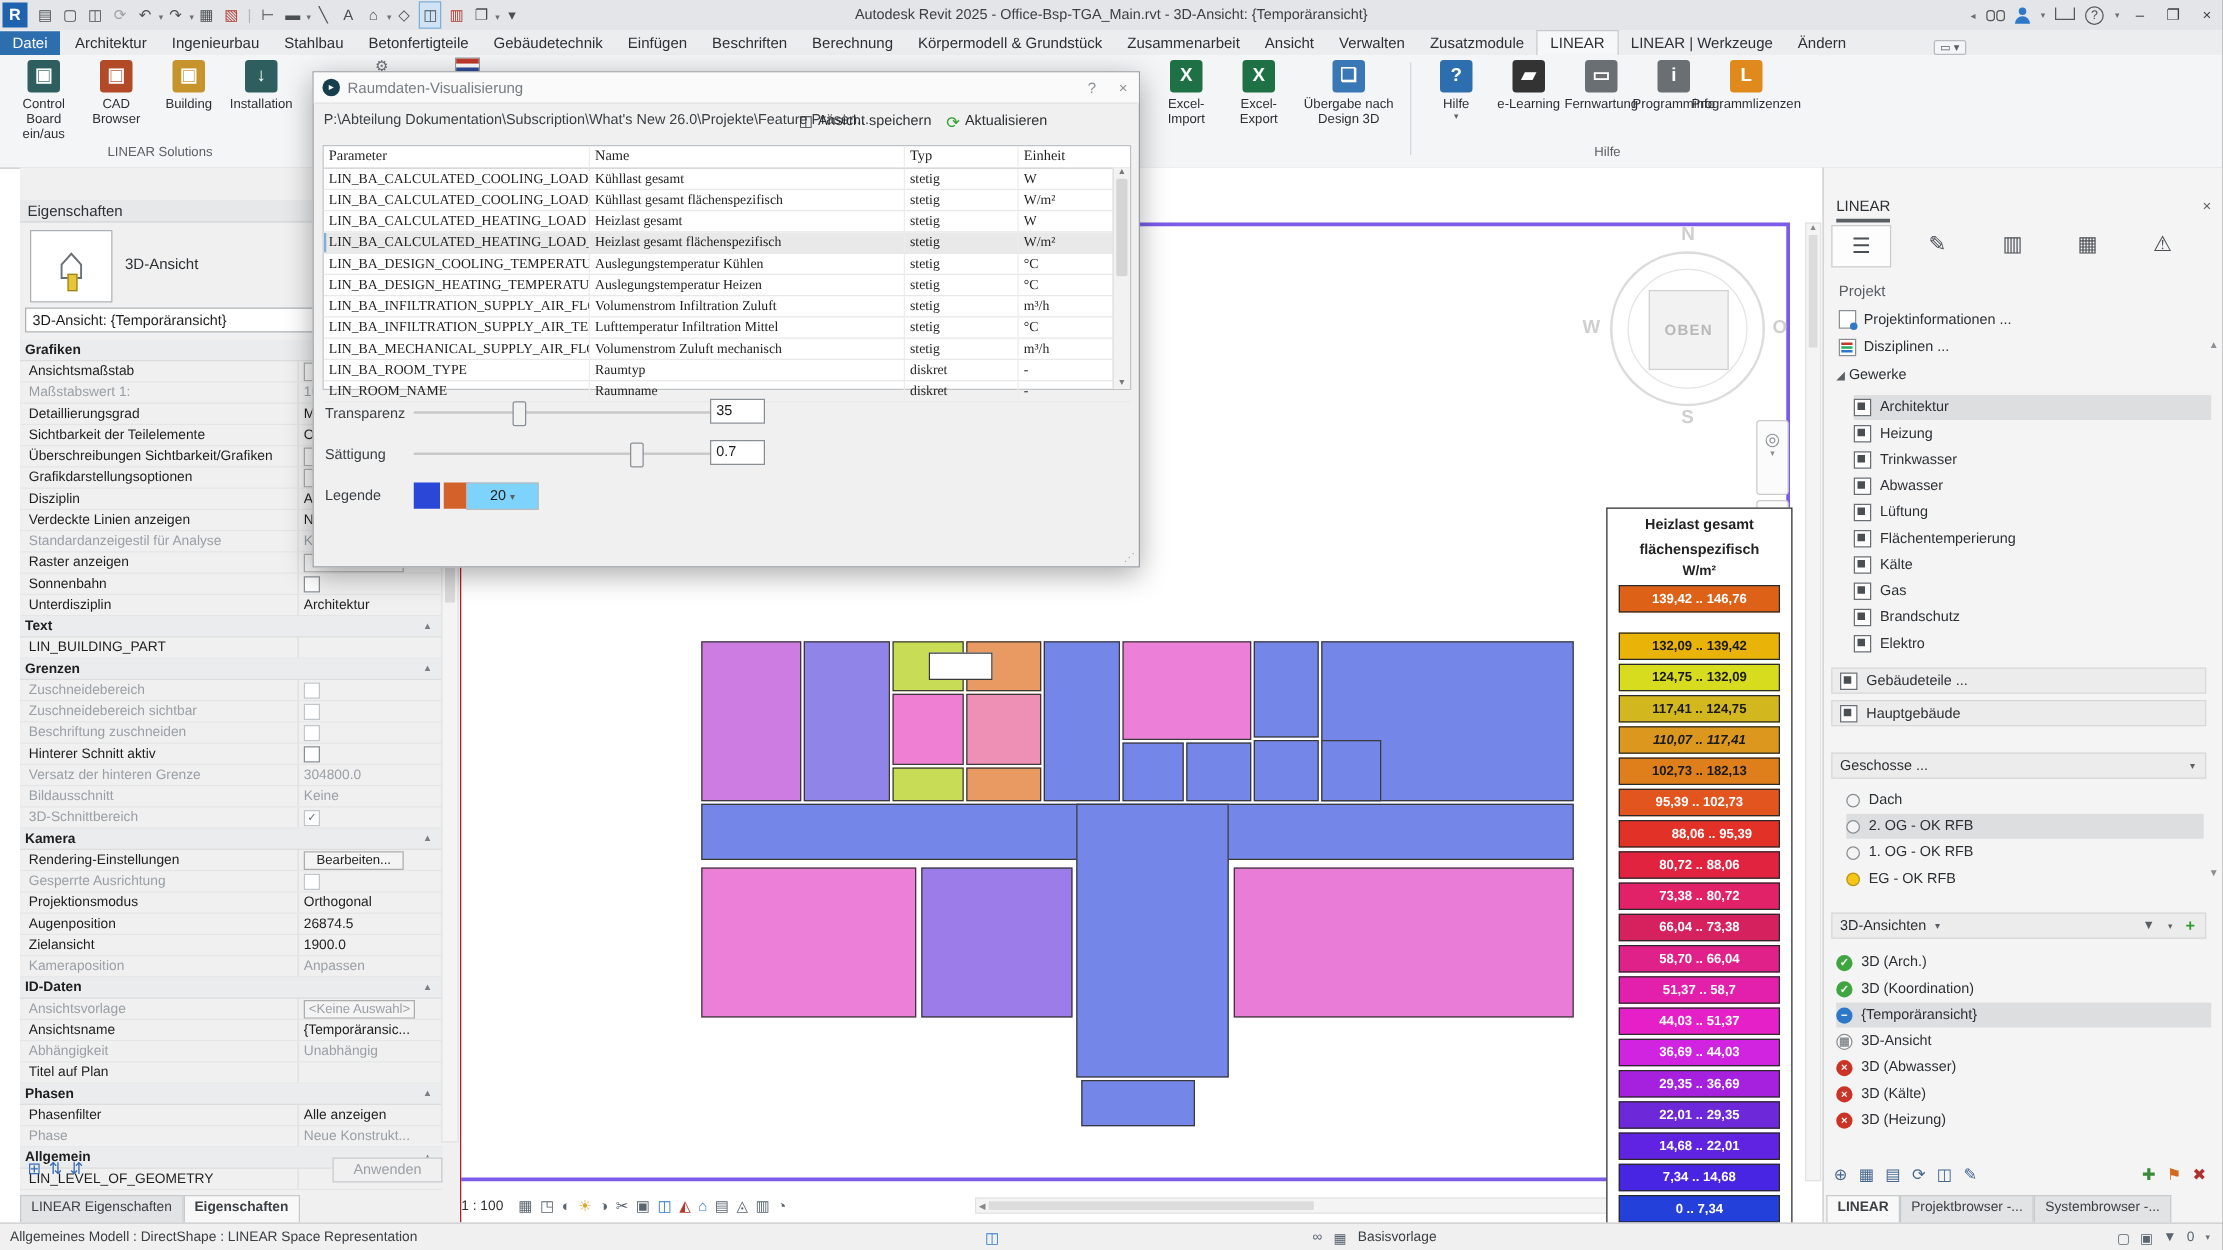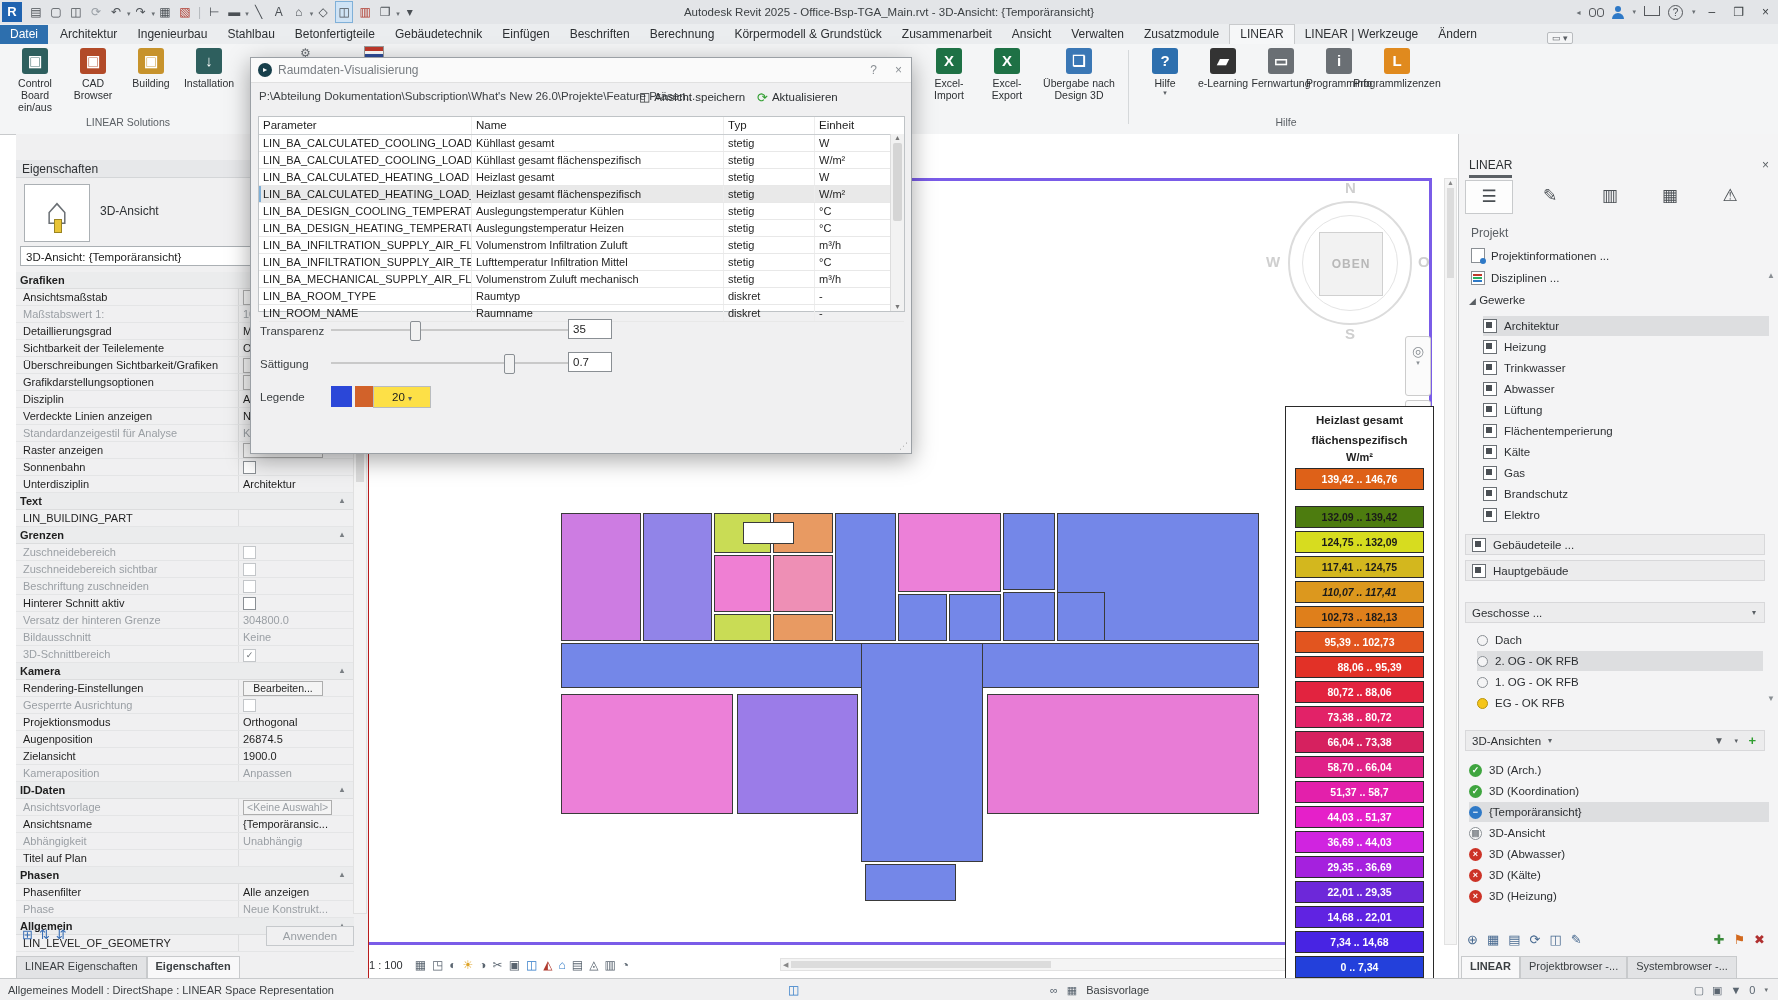--- a/index.html
+++ b/index.html
@@ -38,34 +38,34 @@
   .rsep{position:absolute;top:6px;width:1px;height:74px;background:#D5D8DA;}
   
   #dialog{left:250px;top:57px;width:660px;height:395px;background:#F0F0F1;border:1px solid #9BA0A5;box-shadow:0 6px 22px rgba(0,0,0,.35);z-index:60;}
   #dlg-title{height:24px;background:#FAFAFA;border-bottom:1px solid #E0E0E0;display:flex;align-items:center;color:#787d82;font-size:12px;}
   .dlg-logo{width:14px;height:14px;border-radius:50%;background:#173F4B;color:#fff;font-size:8px;text-align:center;line-height:14px;margin:0 6px 0 7px;}
   #dlg-title .spacer{flex:1}
   .dlg-tbtn{color:#8a8f94;padding:0 9px;font-size:12px;}
   #dlg-path{position:absolute;left:8px;top:32px;font-size:11.5px;color:#3c4043;}
   .dlg-actbtn{position:absolute;top:29px;height:20px;display:flex;align-items:center;gap:4px;font-size:11.5px;color:#2d3033;}
   #dlg-table{position:absolute;left:7px;top:58px;width:645px;height:194px;background:#fff;border:1px solid #BFC3C6;}
-  .trow{display:flex;height:16px;line-height:16px;border-bottom:1px solid #E8E8E8;font-size:11px;white-space:nowrap;}
+  .trow{display:flex;height:16px;line-height:16px;border-bottom:1px solid #E8E8E8;font-size:11px;white-space:nowrap;font-family:Liberation Serif, serif;}
   .trow.head{font-size:11.5px;border-bottom:1px solid #C9CDD0;height:17px;line-height:17px;}
   .trow.sel{background:#E9E9E9;box-shadow:inset 2px 0 0 #7FB0D8;}
   .tc{padding:0 4px;overflow:hidden;border-right:1px solid #EDEDED;}
   .tc:nth-child(1){width:204px}.tc:nth-child(2){width:243px}.tc:nth-child(3){width:82px}.tc:nth-child(4){width:78px;border-right:none}
   #dlg-scroll{position:absolute;right:0;top:17px;bottom:0;width:13px;background:#F2F2F2;border-left:1px solid #DDD;font-size:7px;color:#777;text-align:center;}
   #dlg-scroll .thumb{margin:2px 2px;height:78px;background:#D5D5D5;border-radius:2px;}
   .dlg-row-label{position:absolute;left:9px;font-size:11.5px;color:#3c4043;}
   .slider{position:absolute;left:80px;width:262px;height:20px;}
   .slider .track{position:absolute;left:0;right:0;top:9px;height:2px;background:#C9C9C9;}
   .slider .handle{position:absolute;top:1px;width:9px;height:18px;background:#F2F2F2;border:1px solid #8a8f94;border-radius:2px;}
   .numbox{position:absolute;left:317px;width:38px;height:18px;background:#fff;border:1px solid #8a8f94;font-size:11.5px;line-height:18px;padding-left:4px;}
   .swatch{position:absolute;width:21px;height:21px;}
-  #leg-count{position:absolute;left:122px;width:56px;height:20px;background:#fde047;border:1px solid #B9BCBF;text-align:center;line-height:20px;font-size:11.5px;}
+  #leg-count{position:absolute;left:122px;width:56px;height:20px;background:#7dd3fc;border:1px solid #B9BCBF;text-align:center;line-height:20px;font-size:11.5px;}
   
   #props{left:16px;top:134px;width:352px;height:844px;background:#F0F0F1;border-right:1px solid #b91c1c;z-index:10;}
   #props-header{position:absolute;left:0;top:26px;width:100%;height:18px;background:#E7E8EA;border-bottom:1px solid #D4D6D8;line-height:18px;padding-left:6px;font-size:12px;color:#2d3033;box-sizing:border-box;}
   #type-box{position:absolute;left:8px;top:50px;width:64px;height:56px;background:#fff;border:1px solid #ABB0B4;text-align:center;}
   #type-box .house{font-size:38px;color:#6a6f74;line-height:52px;}
   #type-box .door{position:absolute;left:29px;bottom:8px;width:6px;height:12px;background:#E8C437;border:1px solid #9a8422;}
   #type-label{position:absolute;left:84px;top:70px;font-size:12px;color:#2d3033;}
   #selector{position:absolute;left:4px;top:112px;width:324px;height:20px;background:#fff;border:1px solid #ABB0B4;line-height:20px;padding-left:5px;font-size:11.5px;box-sizing:border-box;}
   #selector .car{position:absolute;right:5px;font-size:9px;color:#5a5f64;}
   #pgrid{position:absolute;left:0;top:138px;width:338px;}
@@ -456,21 +456,21 @@
       <div style="font-size:7px;">▾</div>
     </div>
     <div id="navbar2"><span>▣</span></div>
 
     <div id="legend">
       <div class="ltitle">Heizlast gesamt</div>
       <div class="ltitle">flächenspezifisch</div>
       <div class="lunit">W/m²</div>
       <div id="legend-bands">
           <div class="band" style="background: rgb(222, 97, 24); color: rgb(255, 255, 255);">139,42 .. 146,76</div>
-          <div class="band" style="background: #4d7c0f; color: rgb(26, 26, 26); margin-top: 16px;">132,09 .. 139,42</div>
+          <div class="band" style="background: #eab308; color: rgb(26, 26, 26); margin-top: 16px;">132,09 .. 139,42</div>
           <div class="band" style="background: rgb(215, 220, 31); color: rgb(26, 26, 26);">124,75 .. 132,09</div>
           <div class="band" style="background: rgb(211, 183, 30); color: rgb(26, 26, 26);">117,41 .. 124,75</div>
           <div class="band" style="background: rgb(220, 152, 30); color: rgb(26, 26, 26); font-style: italic;">110,07 .. 117,41</div>
           <div class="band" style="background: rgb(223, 127, 27); color: rgb(26, 26, 26);">102,73 .. 182,13</div>
           <div class="band" style="background: rgb(226, 85, 31); color: rgb(255, 255, 255);">95,39 .. 102,73</div>
           <div class="band" style="background: rgb(226, 49, 39); color: rgb(255, 255, 255); padding-left: 20px;">88,06 .. 95,39</div>
           <div class="band" style="background: rgb(226, 35, 63); color: rgb(255, 255, 255);">80,72 .. 88,06</div>
           <div class="band" style="background: rgb(226, 34, 104); color: rgb(255, 255, 255);">73,38 .. 80,72</div>
           <div class="band" style="background: rgb(214, 33, 95); color: rgb(255, 255, 255);">66,04 .. 73,38</div>
           <div class="band" style="background: rgb(224, 33, 137); color: rgb(255, 255, 255);">58,70 .. 66,04</div>

